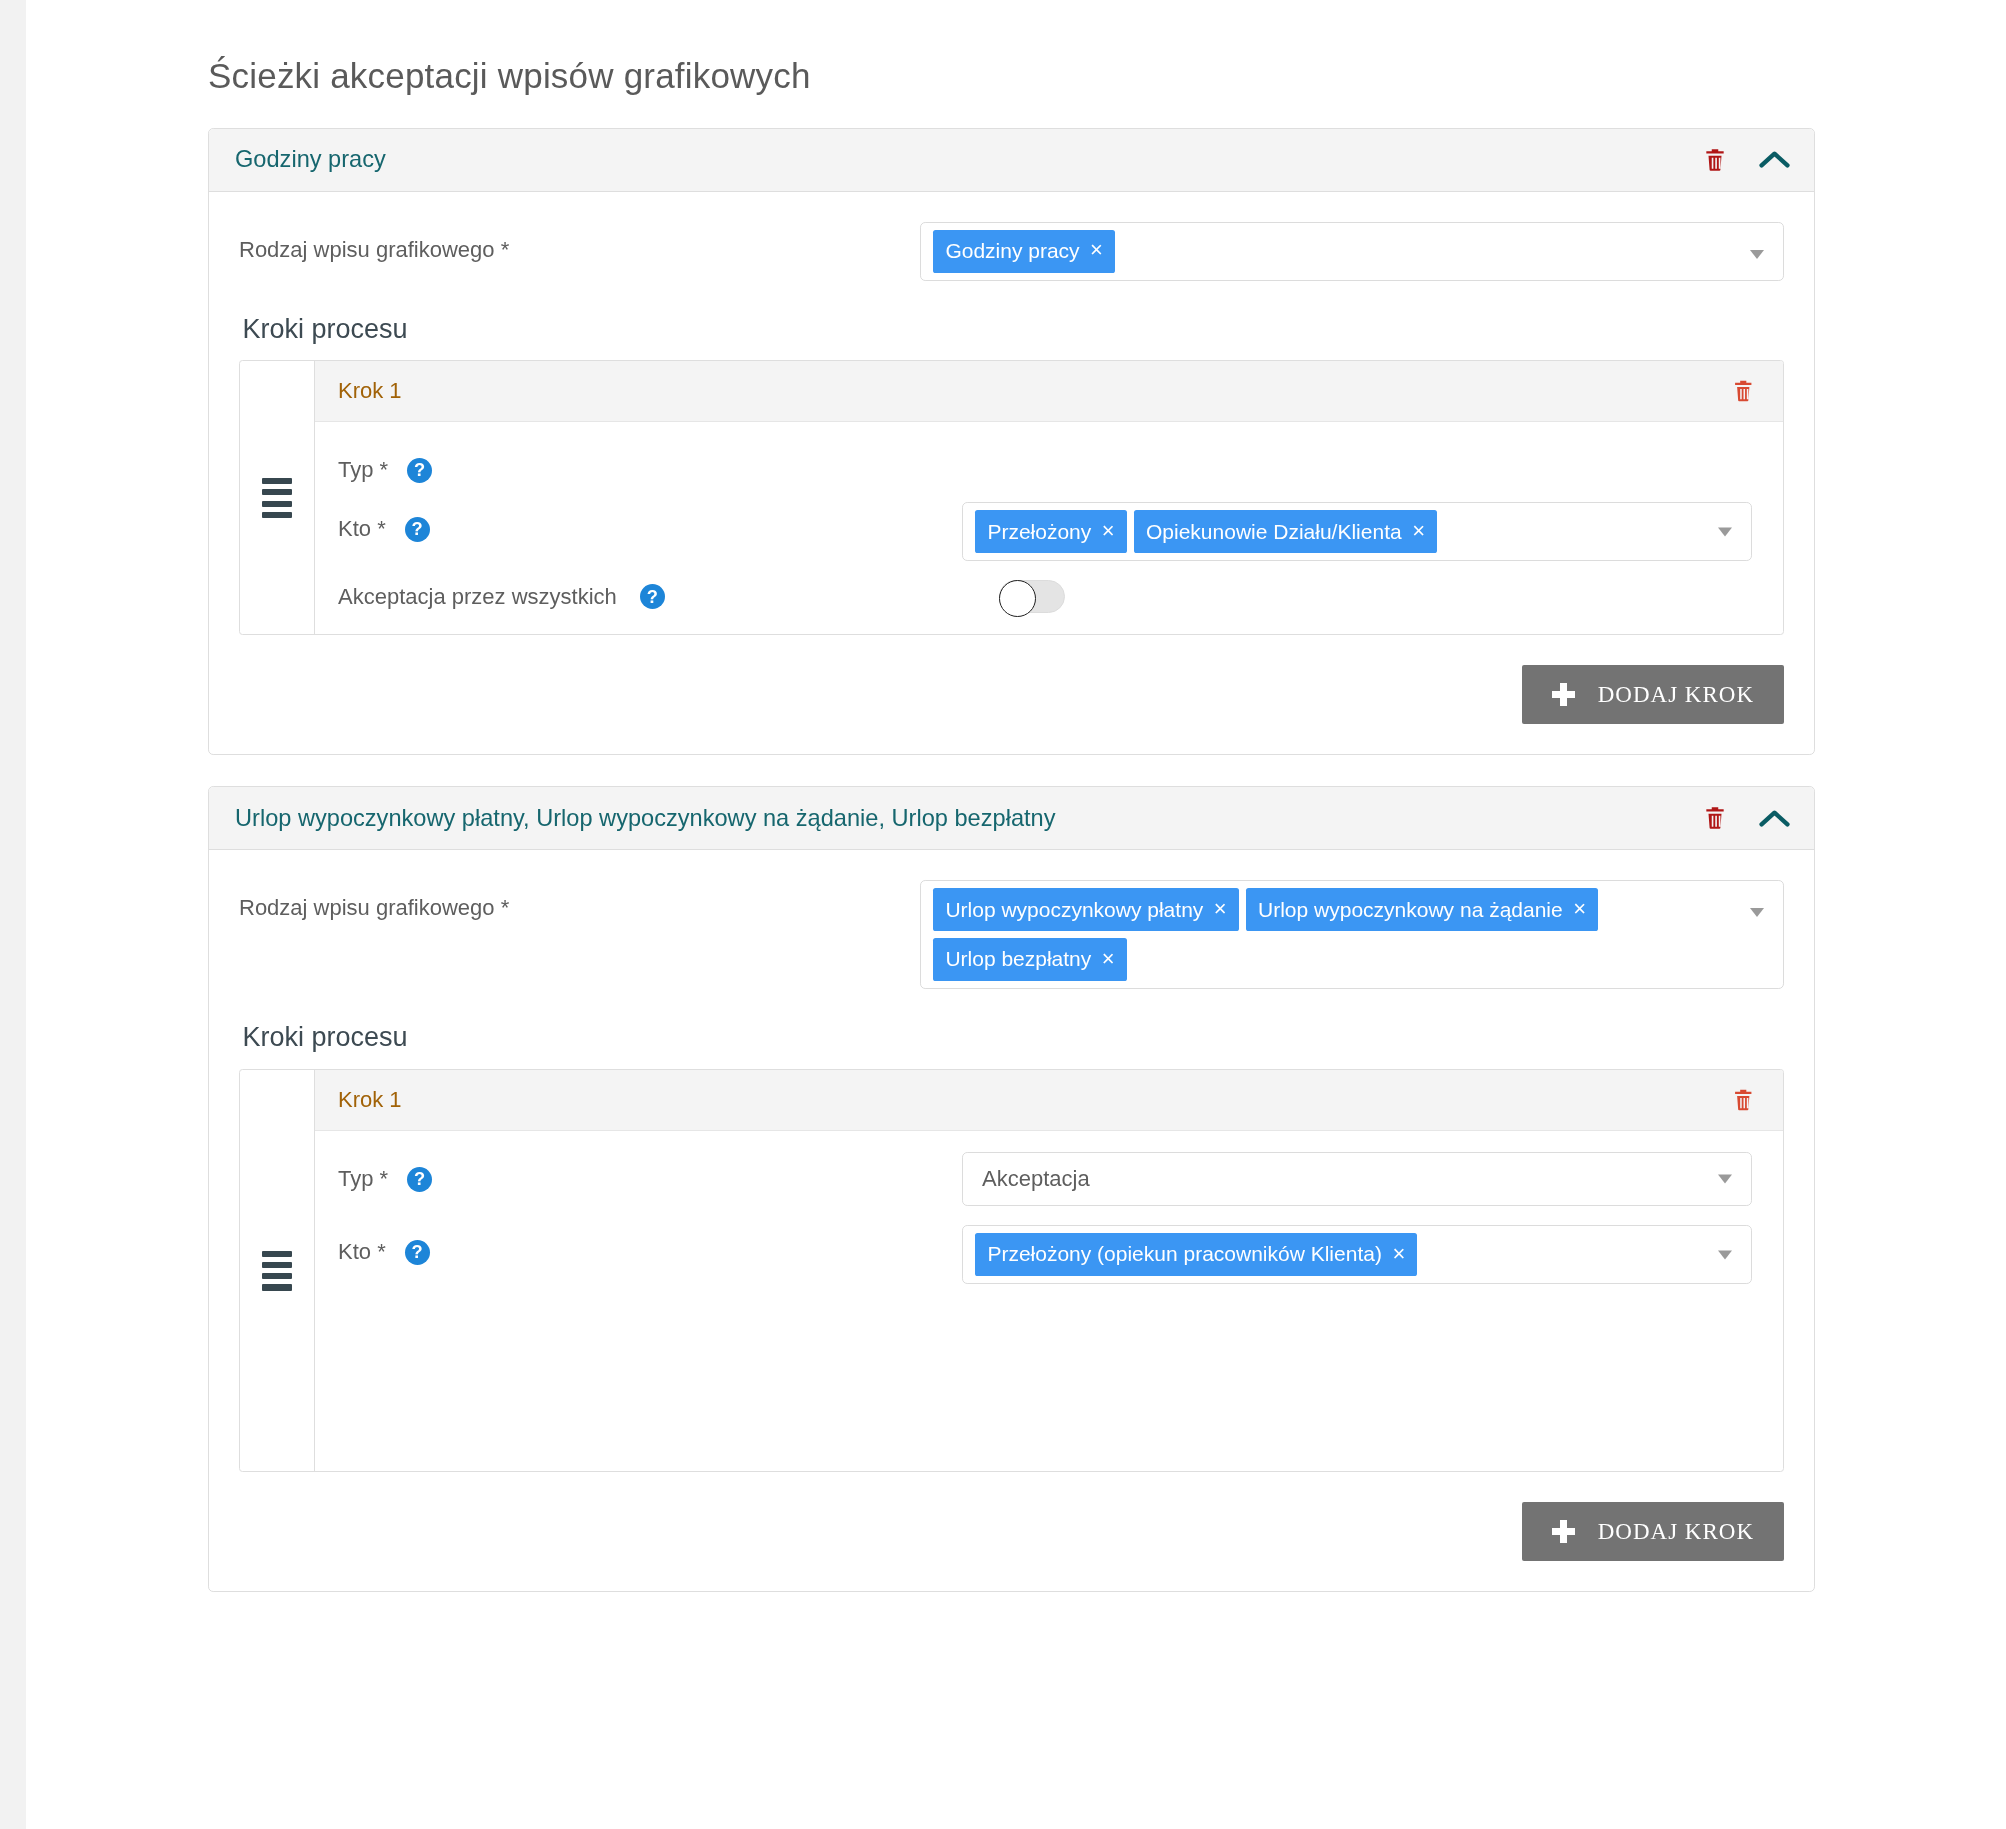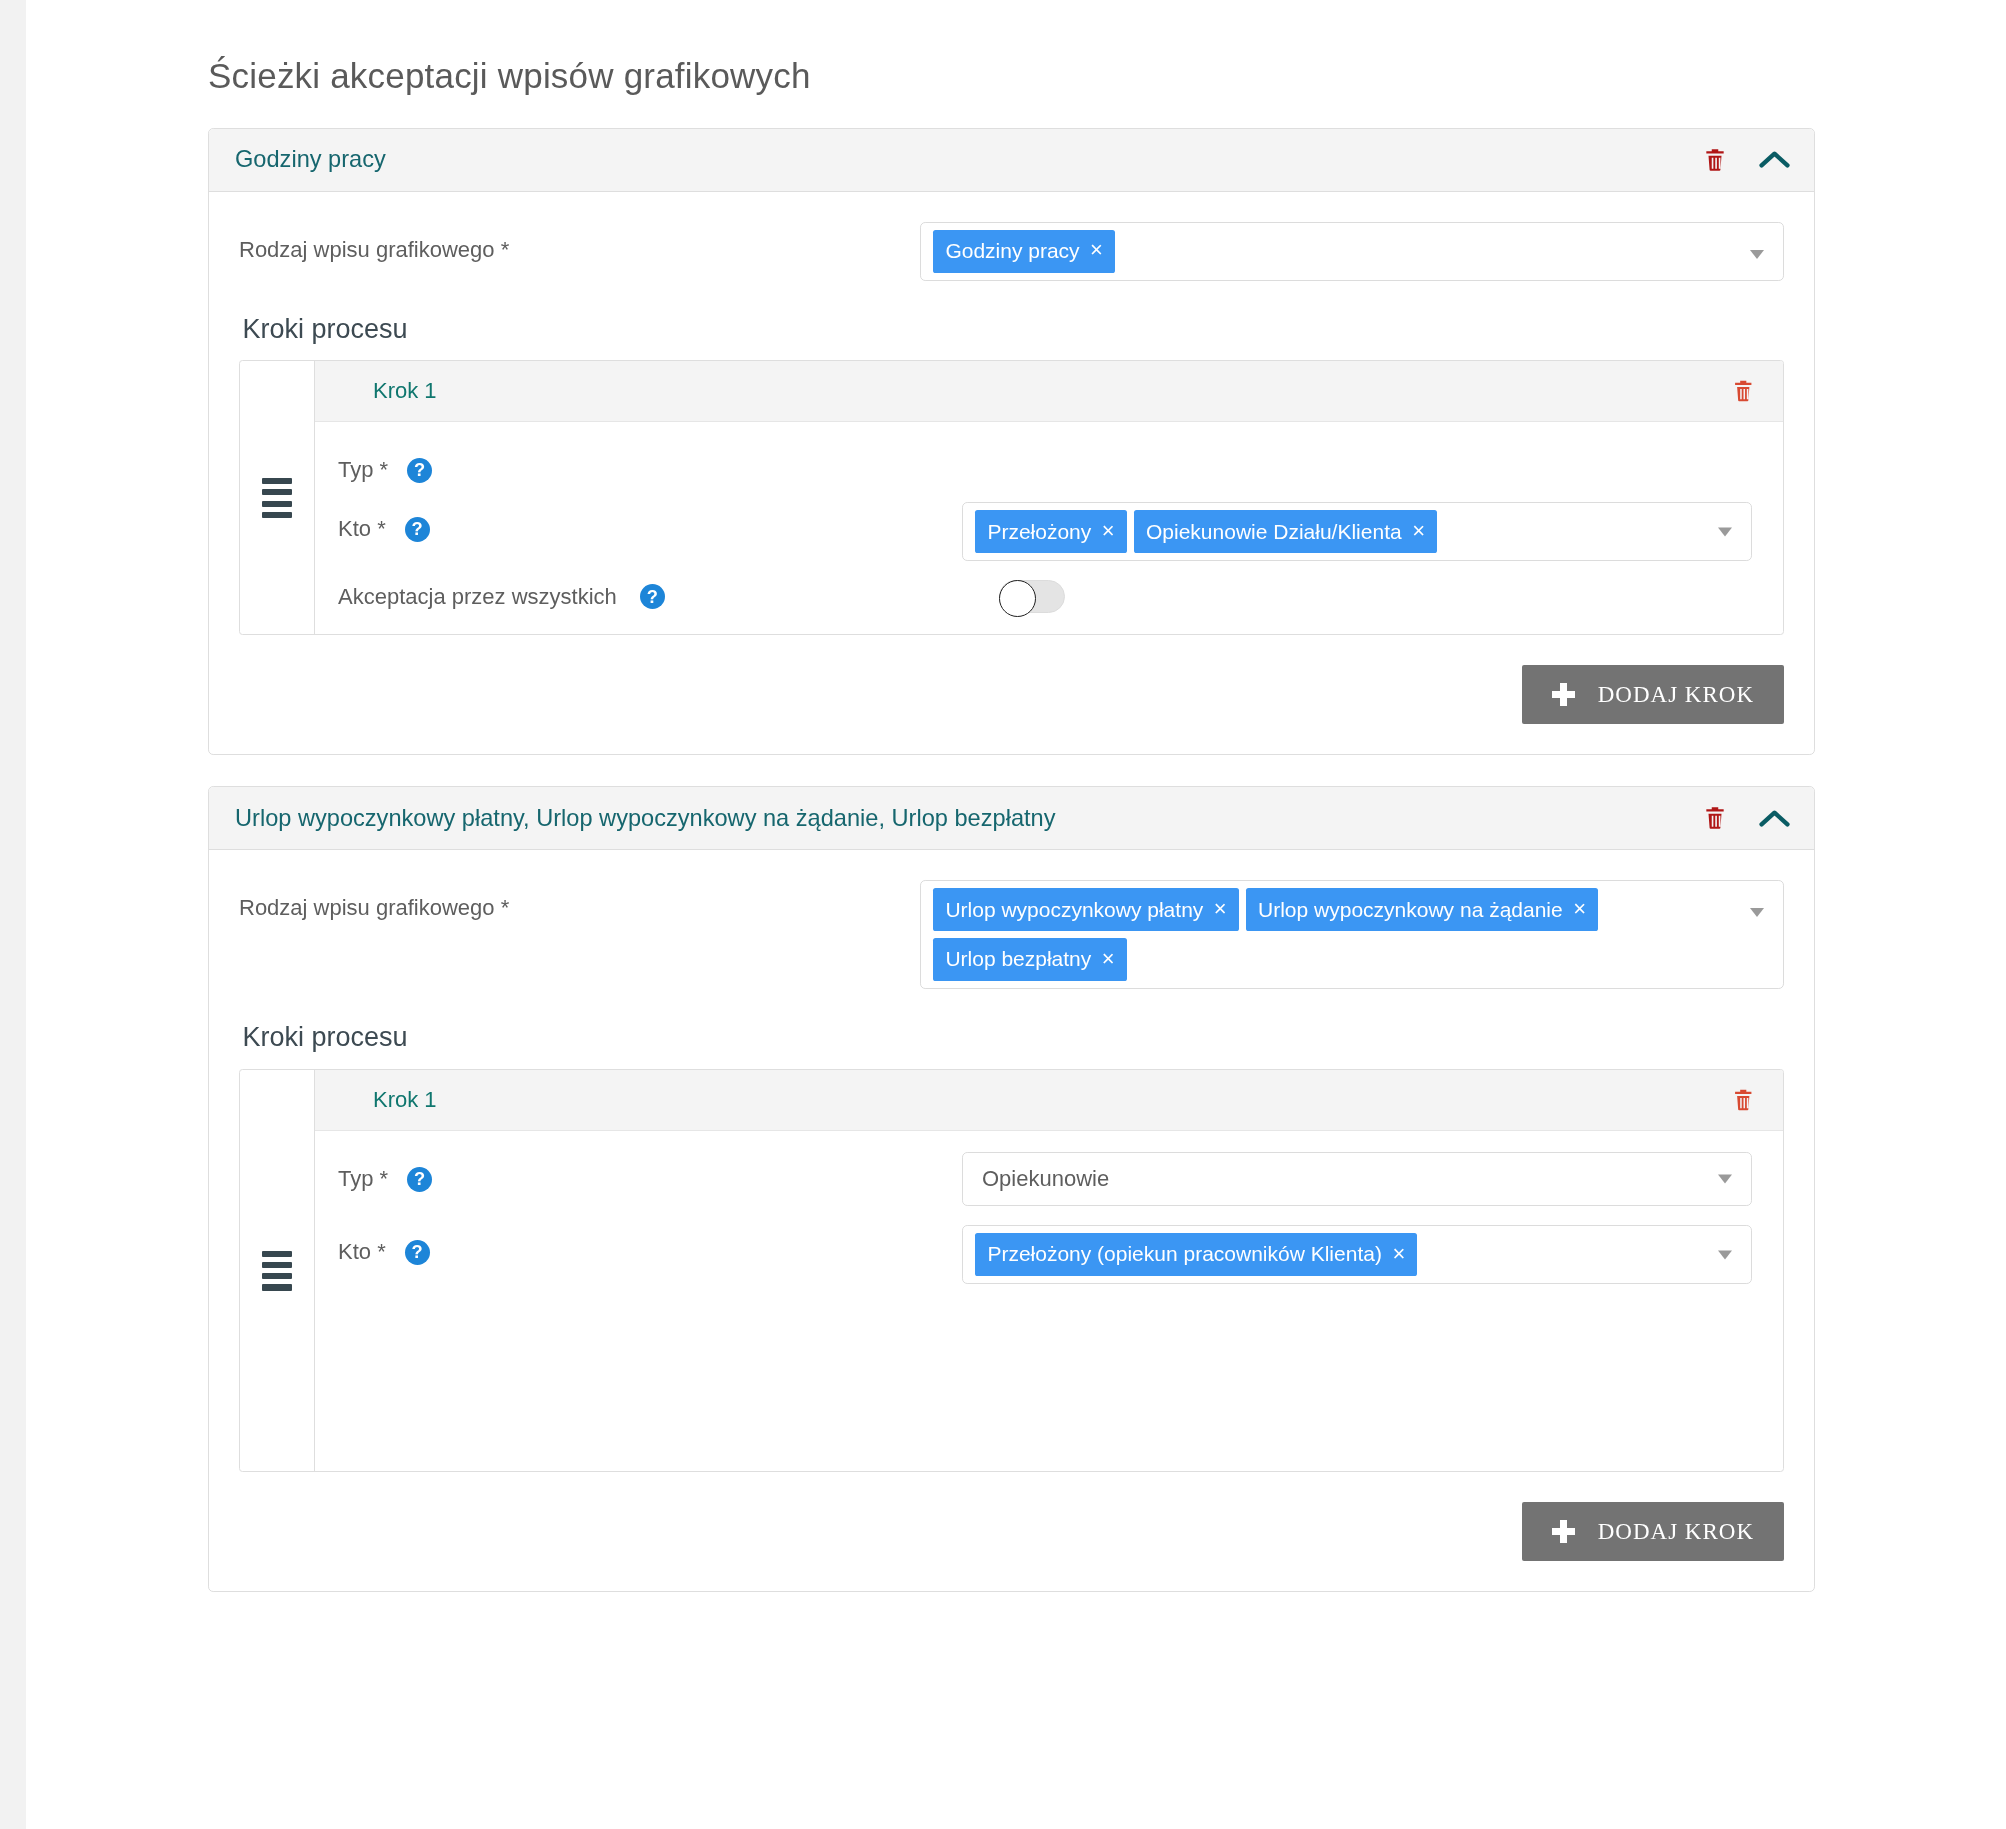--- a/index.html
+++ b/index.html
@@ -213,22 +213,21 @@
     border-bottom: 0.9px solid #e6e6e6;
     height: 61px;
     display: flex;
     align-items: center;
     padding: 0 21px 0 23px;
   }
 
   .step-name {
     flex: 1;
     font-size: 22px;
-    color: #0f766e;
-    margin-left: 35px;
+    color: #a16207;
   }
 
   .step-fields { padding: 21px 31px 21px 23px; }
 
   .step-row {
     display: flex;
     align-items: flex-start;
     margin-bottom: 19px;
   }
   .step-row:last-child { margin-bottom: 0; }
@@ -512,21 +511,21 @@
 
             <div class="step-fields">
 
               <div class="step-row">
                 <div class="step-label">
                   <span>Typ *</span>
                   <span class="help-icon">?</span>
                 </div>
                 <div class="step-ctl">
                   <div class="select plain">
-                    <span class="select-value">Opiekunowie</span>
+                    <span class="select-value">Akceptacja</span>
                     <span class="caret"></span>
                   </div>
                 </div>
               </div>
 
               <div class="step-row">
                 <div class="step-label">
                   <span>Kto *</span>
                   <span class="help-icon">?</span>
                 </div>

